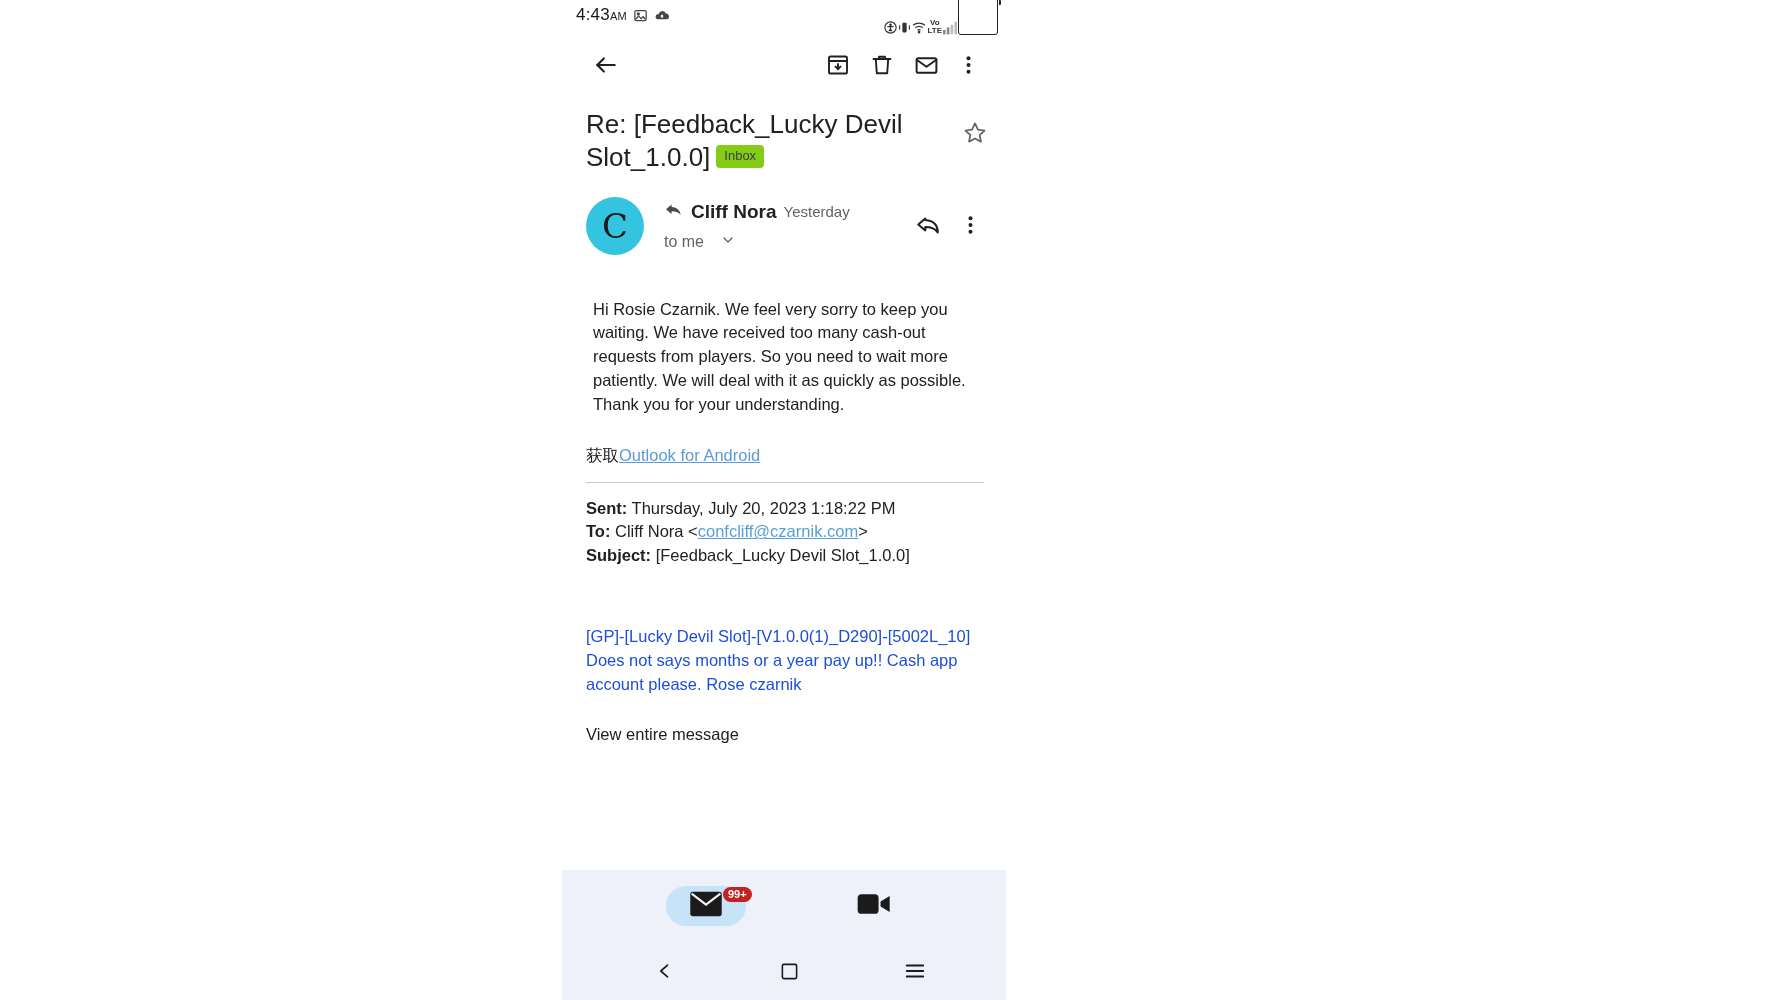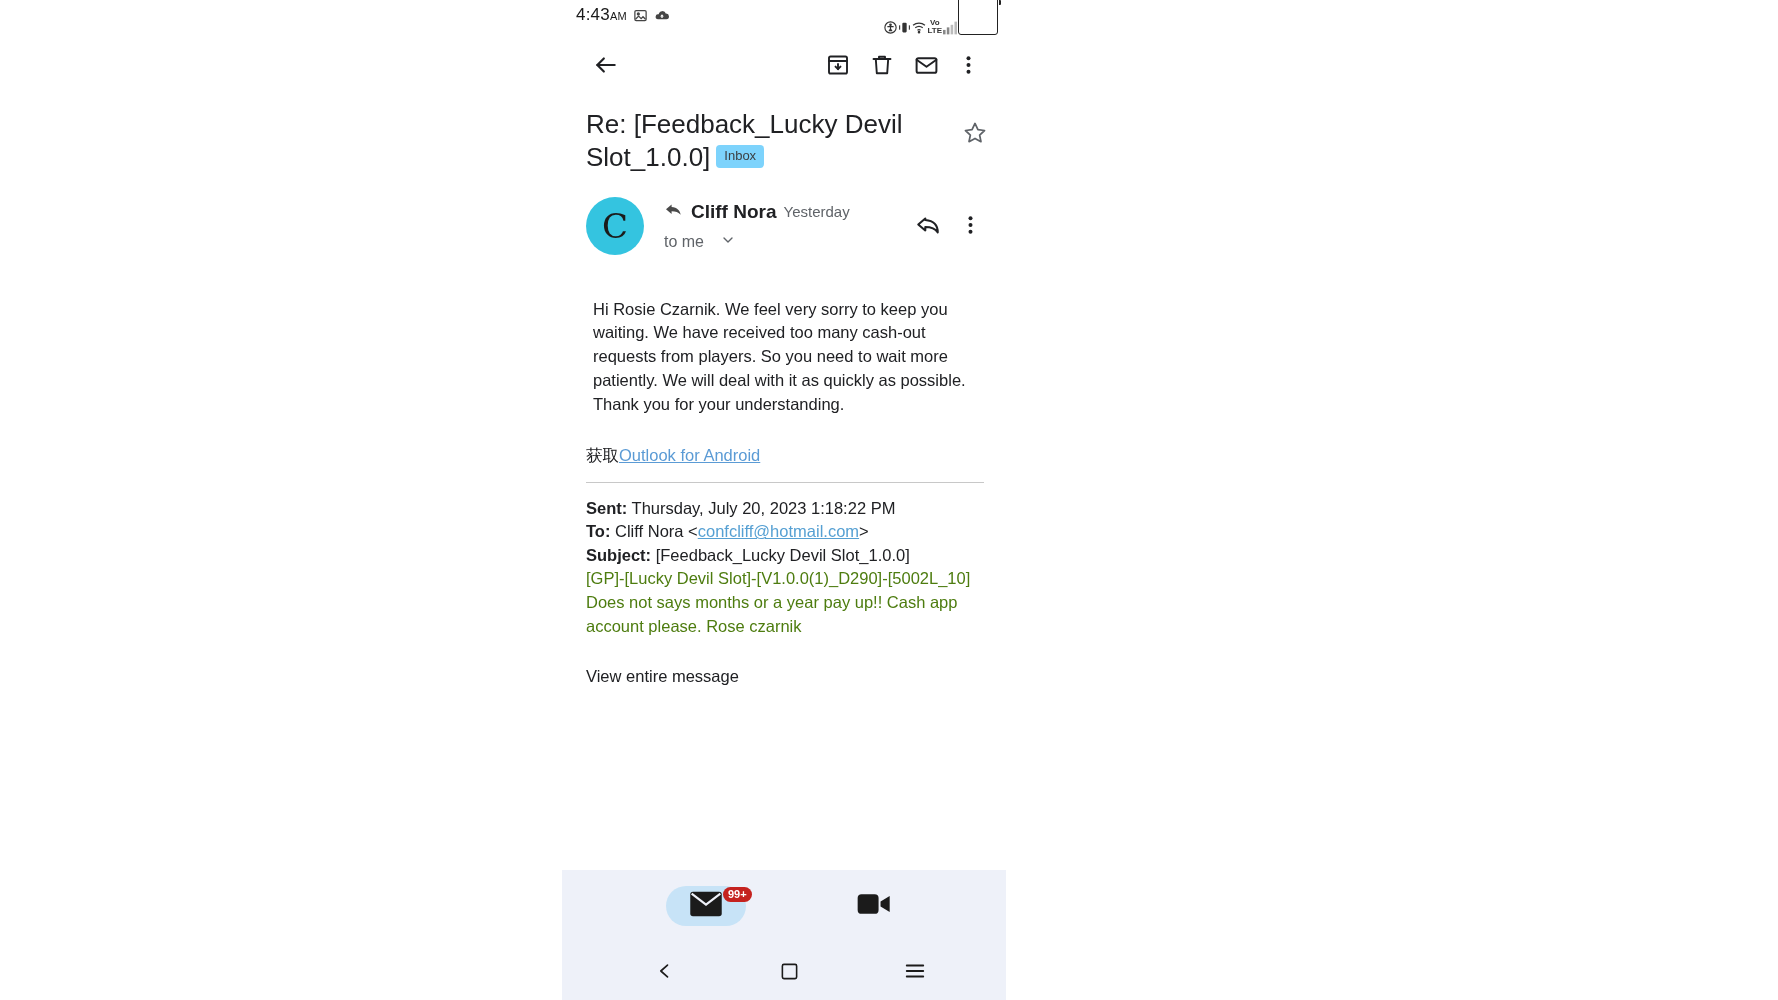--- a/index.html
+++ b/index.html
@@ -104,21 +104,21 @@
   .subject {
     flex: 1;
     font-size: 26px;
     line-height: 1.28;
     color: #202124;
     padding-top: 8px;
     font-weight: 400;
   }
   .label-chip {
     display: inline-block;
-    background: #7dd3fc;
+    background: #84cc16;
     color: #3c4043;
     font-size: 13px;
     border-radius: 4px;
     padding: 3px 8px;
     vertical-align: 6px;
     margin-left: 6px;
   }
   .star {
     padding-top: 20px;
     color: #5f6368;
@@ -188,23 +188,24 @@
   .link { color: #5b9bd5; }
   .link.plain { color: #56a0d3; }
   hr.divider {
     border: none;
     border-top: 1px solid #c8c8c8;
     margin: 14px 0 14px 0;
   }
   .hdr-block { font-size: 16.5px; line-height: 1.42; color: #202124; }
   .hdr-block b { font-weight: bold; }
   .quoted {
+    margin-top: 58px;
     font-size: 16.5px;
     line-height: 1.44;
-    color: #4d7c0f;
+    color: #1d4ed8;
   }
   .view-entire {
     margin-top: 26px;
     font-size: 16.5px;
     color: #202124;
   }
   
   .bottom-wrap {
     position: absolute;
     left: 0;
@@ -426,21 +427,21 @@
       <hr class="divider">
 
       <div class="hdr-block">
         <div>
           <b>Sent:</b>
           <span>Thursday, July 20, 2023 1:18:22 PM</span>
         </div>
         <div>
           <b>To:</b>
           <span>Cliff Nora</span>
-          <span>&lt;</span><a class="link plain" href="#">confcliff@hotmail.com</a><span>&gt;</span>
+          <span>&lt;</span><a class="link plain" href="#">confcliff@czarnik.com</a><span>&gt;</span>
         </div>
         <div>
           <b>Subject:</b>
           <span>[Feedback_Lucky Devil Slot_1.0.0]</span>
         </div>
       </div>
 
       <div class="quoted">
         <div>[GP]-[Lucky Devil Slot]-[V1.0.0(1)_D290]-[5002L_10]</div>
         <div>Does not says months or a year pay up!! Cash app</div>

